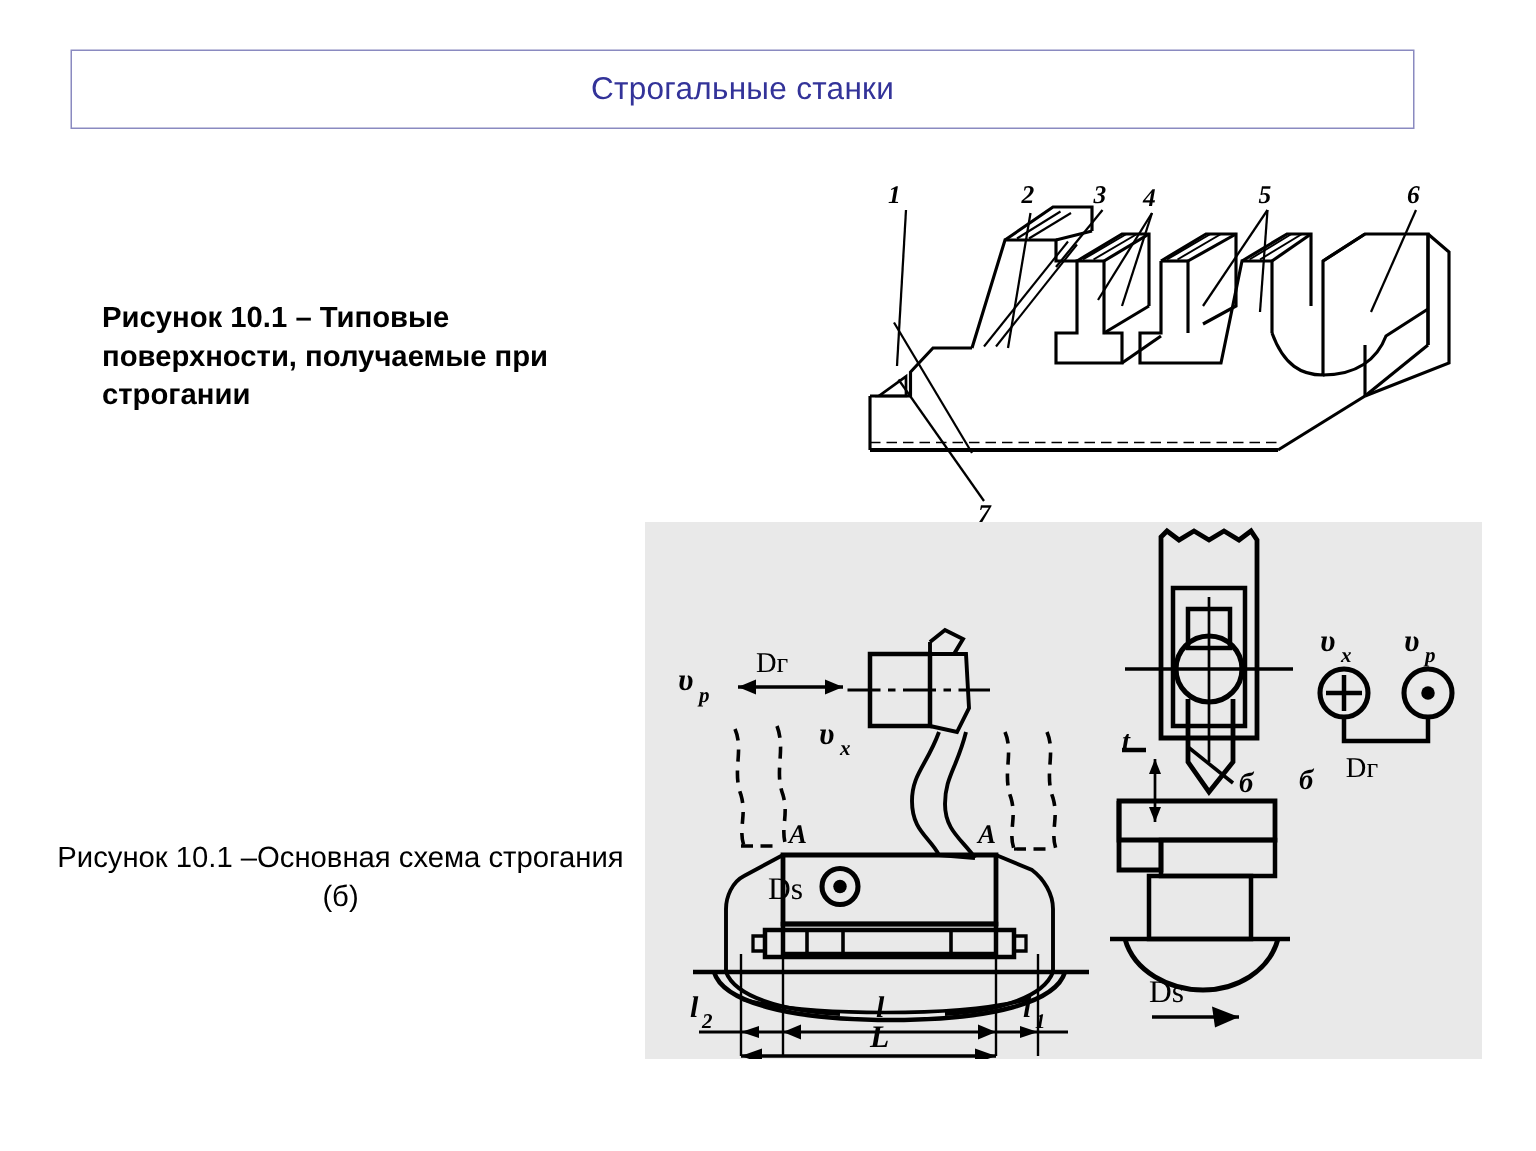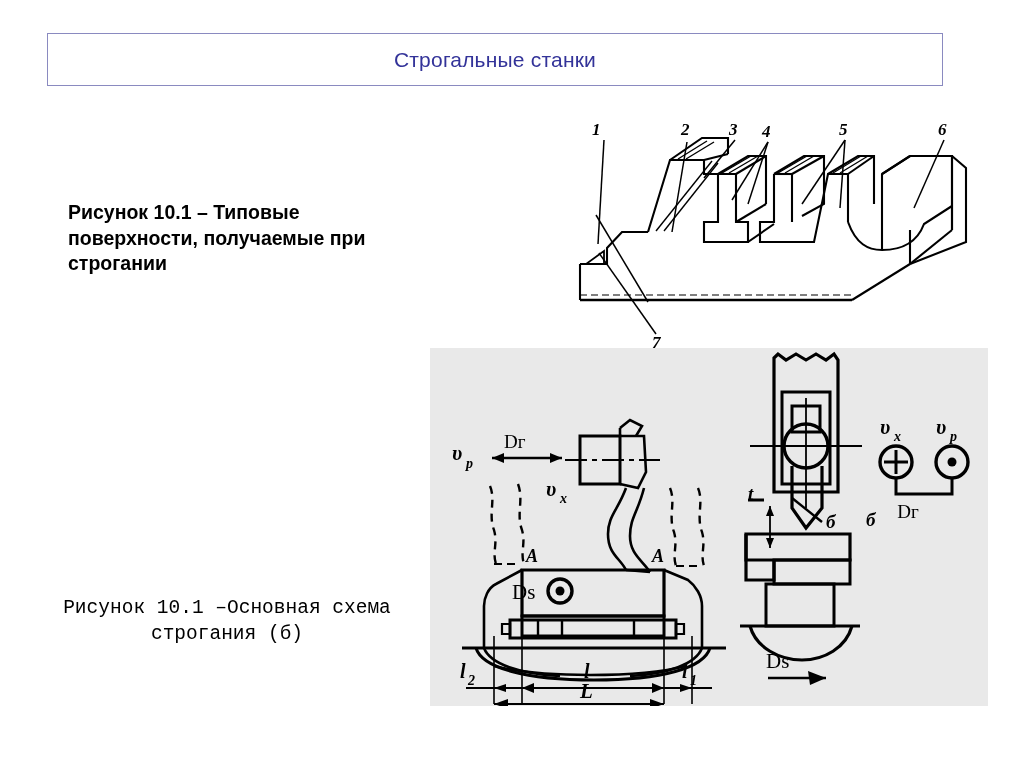--- a/index.html
+++ b/index.html
@@ -51,24 +51,23 @@
   }
   #caption-1 {
     left: 68px;
     top: 200px;
     width: 350px;
     text-align: left;
     font-weight: bold;
   }
   #caption-2 {
     left: 32px;
-    top: 596px;
+    top: 560px;
     width: 390px;
     text-align: center;
-    font-family: Liberation Mono, monospace;
   }
 
   
   #figure-1 {
     position: absolute;
     left: 552px;
     top: 112px;
     width: 460px;
     height: 240px;
   }

